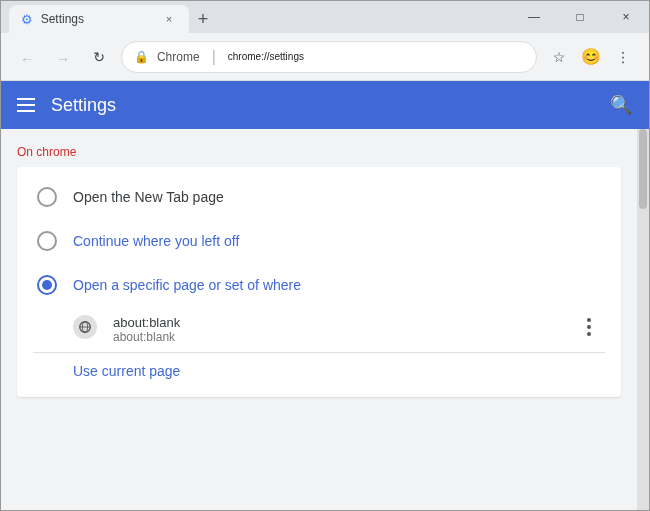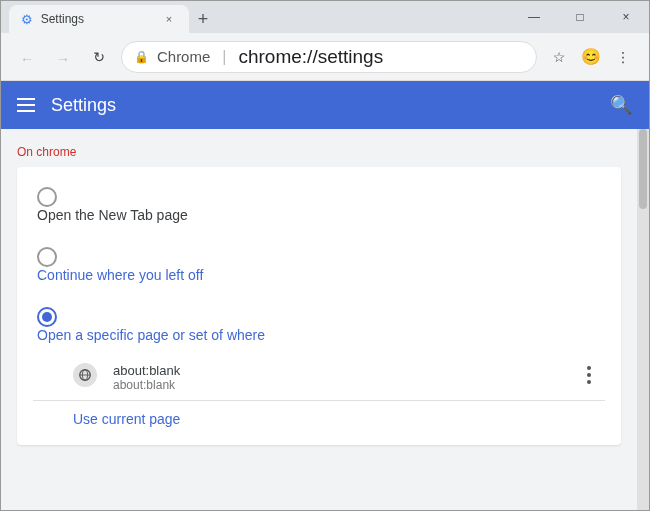--- a/index.html
+++ b/index.html
@@ -18,43 +18,43 @@
     .new-tab-btn { display: flex; align-items: center; justify-content: center; width: 28px; height: 28px; font-size: 18px; color: #555; cursor: pointer; align-self: flex-end; }
     .window-controls { display: flex; align-items: center; gap: 0; }
     .win-btn { width: 46px; height: 32px; display: flex; align-items: center; justify-content: center; font-size: 12px; color: #444; cursor: pointer; }
 
     
     .address-bar { background: #f1f3f4; height: 48px; display: flex; align-items: center; padding: 0 12px; gap: 8px; flex-shrink: 0; border-bottom: 1px solid #ddd; }
     .nav-btn { width: 28px; height: 28px; display: flex; align-items: center; justify-content: center; border-radius: 50%; cursor: pointer; font-size: 14px; color: #444; }
     .nav-btn.disabled { color: #bbb; cursor: default; }
     .omnibox { flex: 1; background: white; border-radius: 20px; height: 32px; display: flex; align-items: center; padding: 0 12px; gap: 8px; border: 1px solid #ddd; }
     .omnibox-icon { font-size: 12px; color: #555; }
-    .omnibox-chrome { color: #555; font-size: 15px; }
+    .omnibox-chrome { color: #555; font-size: 12px; }
     .omnibox-sep { color: #bbb; margin: 0 4px; }
-    .omnibox-url { color: #202124; font-size: 19px; }
+    .omnibox-url { color: #202124; font-size: 10px; }
     .addr-right { display: flex; align-items: center; gap: 4px; }
     .addr-icon { width: 28px; height: 28px; display: flex; align-items: center; justify-content: center; border-radius: 50%; cursor: pointer; font-size: 14px; color: #444; }
 
     
     .settings-header { background: #4169d6; height: 48px; display: flex; align-items: center; padding: 0 16px; flex-shrink: 0; }
     .hamburger { display: flex; flex-direction: column; gap: 4px; cursor: pointer; margin-right: 16px; }
     .hamburger span { display: block; width: 18px; height: 2px; background: white; }
     .settings-title { color: white; font-size: 18px; font-weight: 500; flex: 1; }
     .search-icon-btn { color: white; font-size: 18px; cursor: pointer; }
 
     
     .main-content { flex: 1; background: #f1f3f4; display: flex; overflow: hidden; position: relative; }
     .content-area { flex: 1; overflow-y: scroll; padding: 16px; }
     .scrollbar { width: 12px; background: #e0e0e0; flex-shrink: 0; position: relative; }
     .scrollbar-thumb { width: 8px; background: #bbb; border-radius: 4px; position: absolute; right: 2px; top: 0; height: 80px; }
 
     
     .section-label { font-size: 12px; color: #d32f2f; font-weight: 500; margin-bottom: 8px; text-transform: none; }
     .card { background: white; border-radius: 4px; padding: 8px 0; margin-bottom: 0; box-shadow: 0 1px 2px rgba(0,0,0,0.1); }
-    .radio-option { display: flex; padding: 12px 20px; cursor: pointer; flex-direction: column; }
+    .radio-option { display: flex; align-items: center; padding: 12px 20px; cursor: pointer; }
     .radio-circle { width: 20px; height: 20px; border-radius: 50%; border: 2px solid #999; margin-right: 16px; flex-shrink: 0; display: flex; align-items: center; justify-content: center; }
     .radio-circle.selected { border-color: #4169d6; background: white; }
     .radio-circle.selected::after { content: ''; display: block; width: 10px; height: 10px; border-radius: 50%; background: #4169d6; }
     .radio-label { font-size: 14px; color: #3c4043; }
     .radio-label.blue { color: #4169d6; }
 
     .page-item { display: flex; padding: 8px 20px 8px 56px; }
     .page-item-icon { width: 24px; height: 24px; border-radius: 50%; background: #e0e0e0; display: flex; align-items: center; justify-content: center; margin-right: 16px; flex-shrink: 0; }
     .page-item-icon svg { width: 14px; height: 14px; }
     .page-item-text { flex: 1; }

